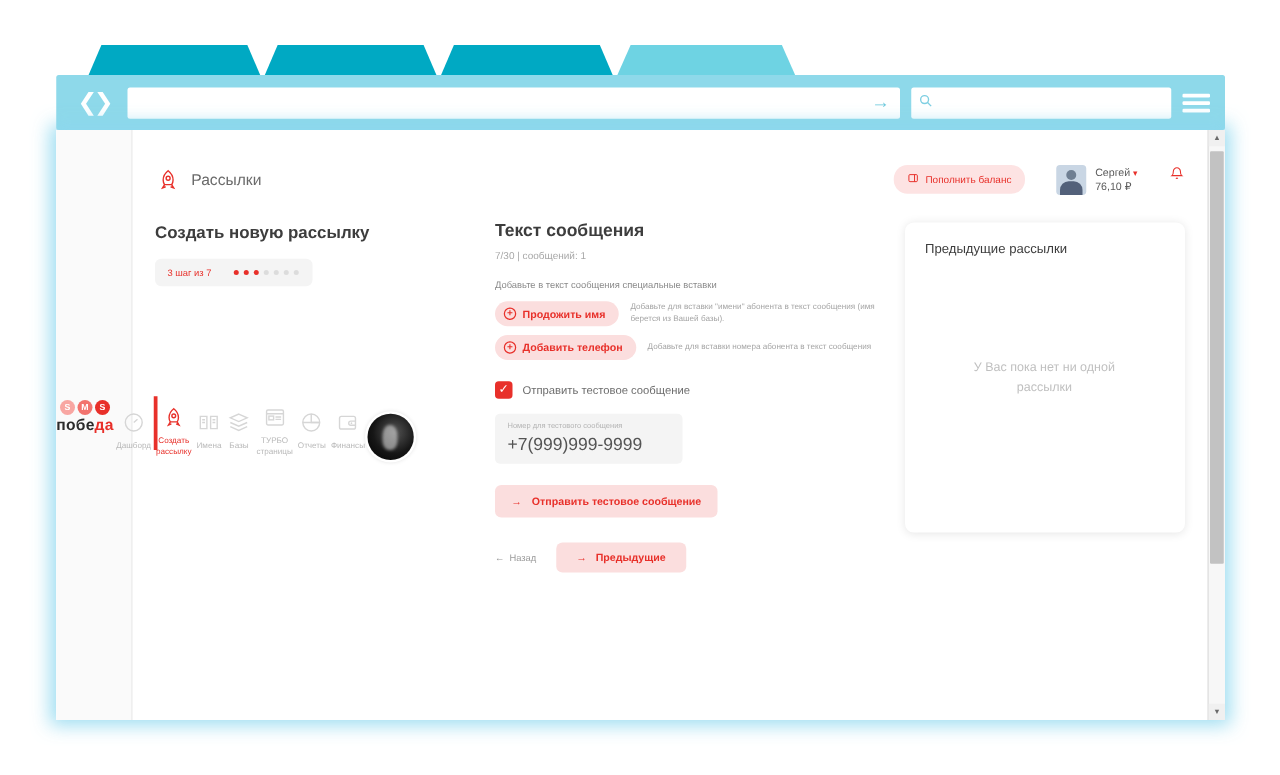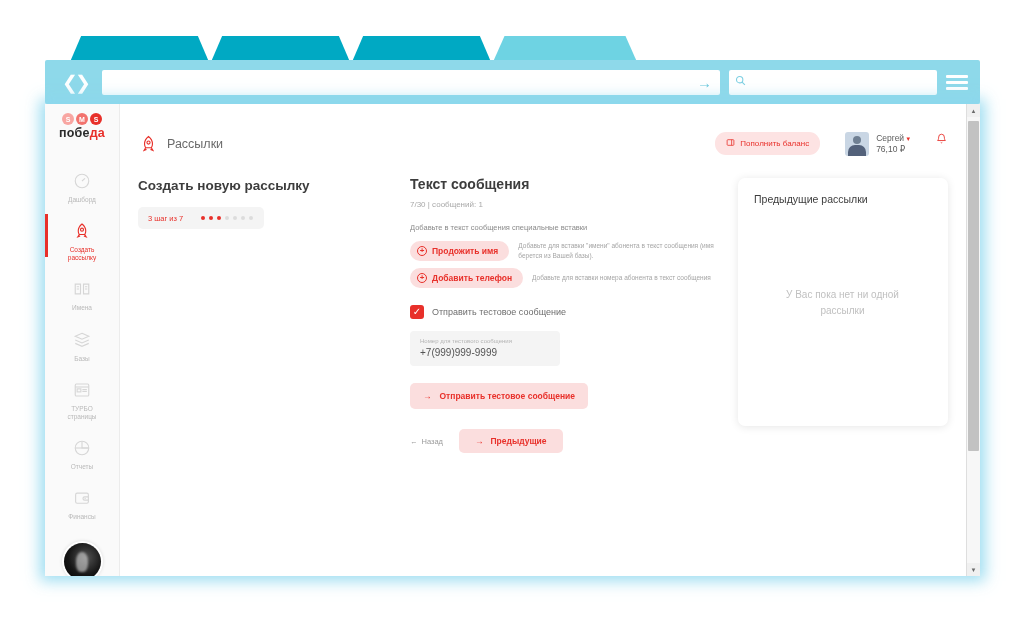--- a/index.html
+++ b/index.html
@@ -92,25 +92,25 @@
     overflow: hidden;
   }
   #page {
     flex: 1; height: 472px;
     display: flex;
     background: #ffffff;
   }
 
   
   #sidebar {
-    width: 75px;
+    width: 61px;
     background: #fafafa;
     border-right: 1px solid #ececec;
     padding-top: 9px;
-    display: flex; flex-direction: column; align-items: center;
+    display: flex; flex-direction: row; align-items: center;
     flex-shrink: 0;
   }
   .logo { width: 56px; text-align: center; margin-bottom: 22px; }
   .logo-dots { display: flex; justify-content: center; gap: 2px; margin-bottom: 1px; }
   .logo-dot {
     width: 12px; height: 12px; border-radius: 50%;
     color: #ffffff; font-size: 7px; font-weight: bold;
     display: flex; align-items: center; justify-content: center;
     font-family: "Liberation Sans", sans-serif;
   }
@@ -279,21 +279,21 @@
     flex-shrink: 0;
   }
   .check-label { font-size: 9px; color: #6d6d6d; }
 
   .phone-field {
     background: #f4f4f4; border-radius: 4px;
     width: 150px; padding: 7px 10px 8px 10px;
     margin-bottom: 17px;
   }
   .phone-caption { font-size: 6px; color: #b4b4b4; margin-bottom: 3px; }
-  .phone-value { font-size: 10px; color: #545454; }
+  .phone-value { font-size: 14px; color: #545454; }
 
   .send-test-btn {
     background: #fbdede; color: #e8302a;
     border-radius: 5px; font-size: 8.5px; font-weight: bold;
     height: 26px; width: 178px;
     display: flex; align-items: center; justify-content: center; gap: 8px;
     margin-bottom: 20px;
   }
   .nav-btn-row { display: flex; align-items: center; gap: 16px; }
   .back-btn { font-size: 7.5px; color: #9b9b9b; display: flex; align-items: center; gap: 4px; }

